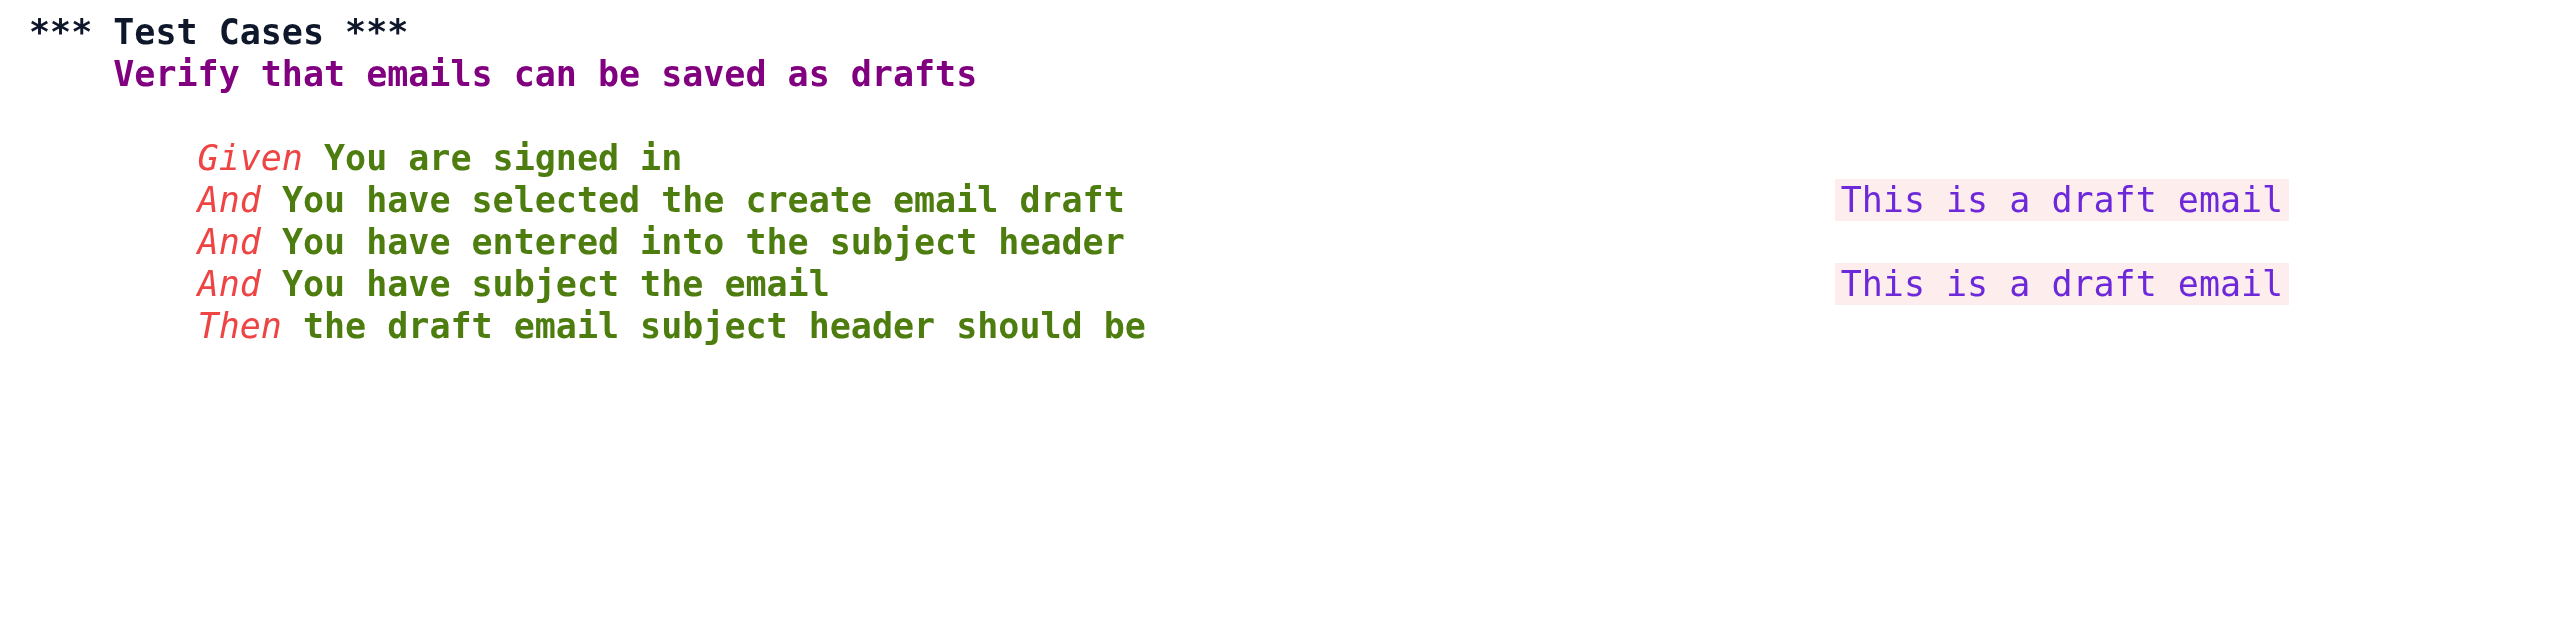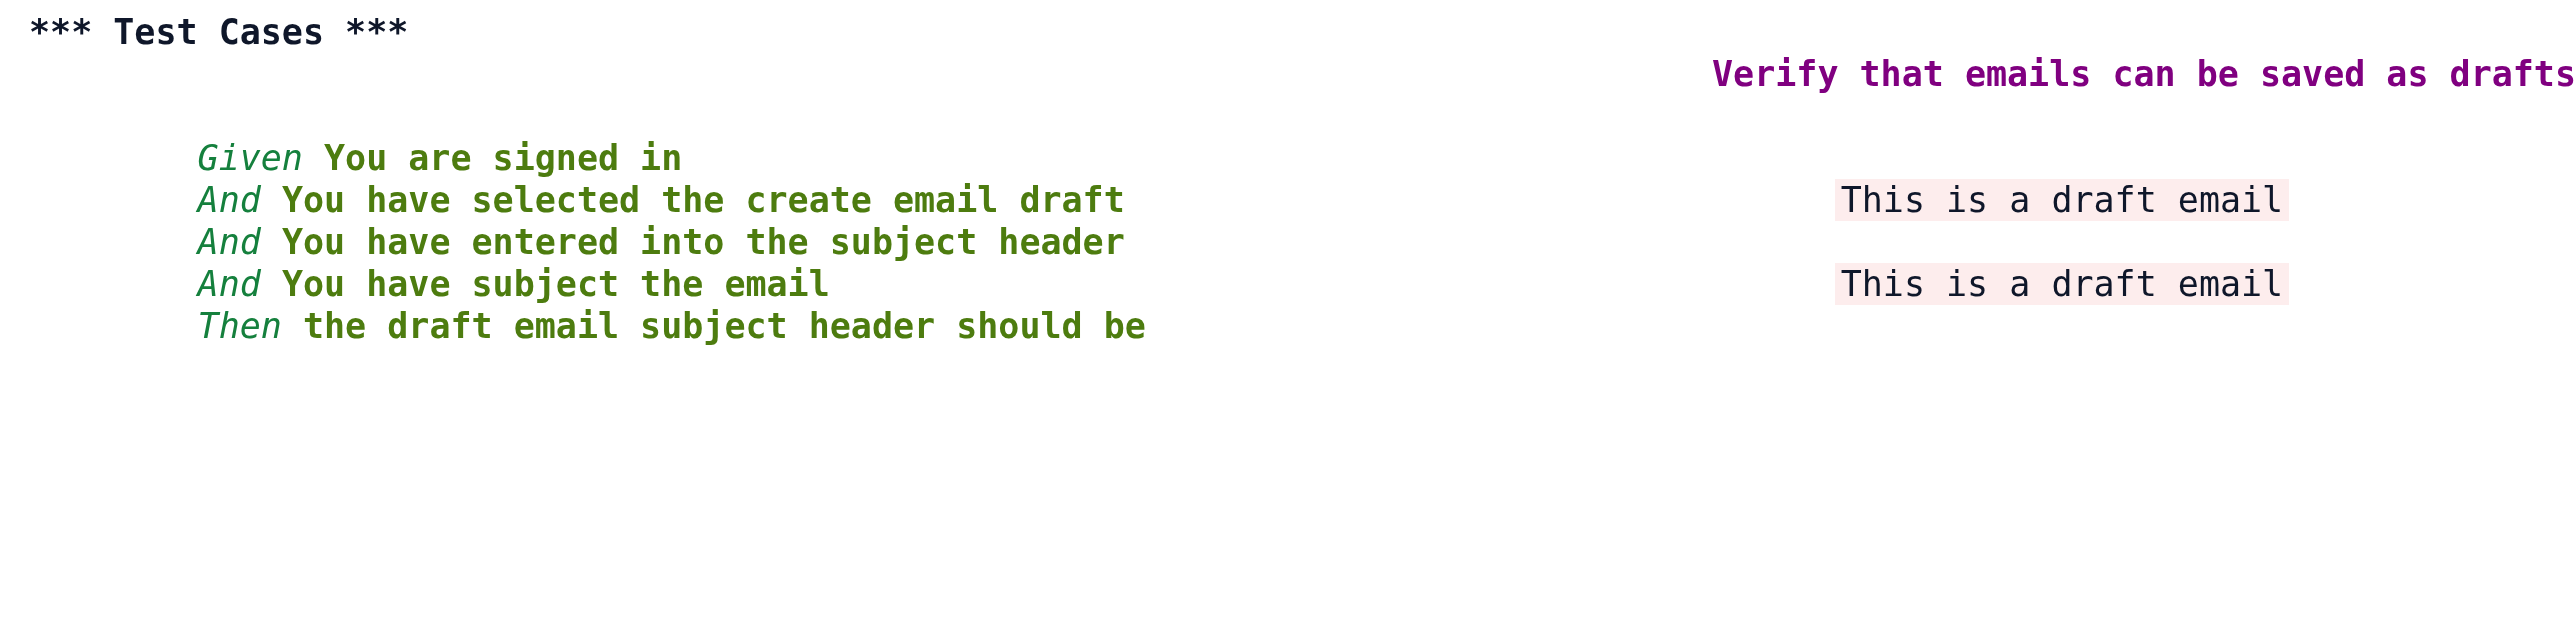--- a/index.html
+++ b/index.html
@@ -38,56 +38,55 @@
     color: #0f172a;
     font-weight: bold;
     padding-left: 29px;
   }
 
   
   .testcase-name {
     color: #800080;
     font-weight: bold;
     padding-left: 29px;
-    text-align: right;
   }
 
   
   .step {
     padding-left: 29px;
   }
 
   .indent {
     display: inline-block;
     width: 4ch;
   }
 
   .keyword {
-    color: #15803d;
+    color: #ef4444;
     font-style: italic;
     font-weight: normal;
   }
 
   .argument {
     color: #4d7c0f;
     font-weight: bold;
   }
 
   .gap {
     display: inline-block;
   }
 
   .value-cell {
     position: absolute;
     left: 1835px;
     top: 0;
     height: 42px;
     line-height: 42px;
     background: #fdeded;
-    color: #0f172a;
+    color: #6d28d9;
     font-weight: normal;
     font-style: normal;
     padding: 0 5.7px;
     white-space: pre;
     box-sizing: border-box;
   }
 
   #top-pad {
     height: 11.4px;
   }

